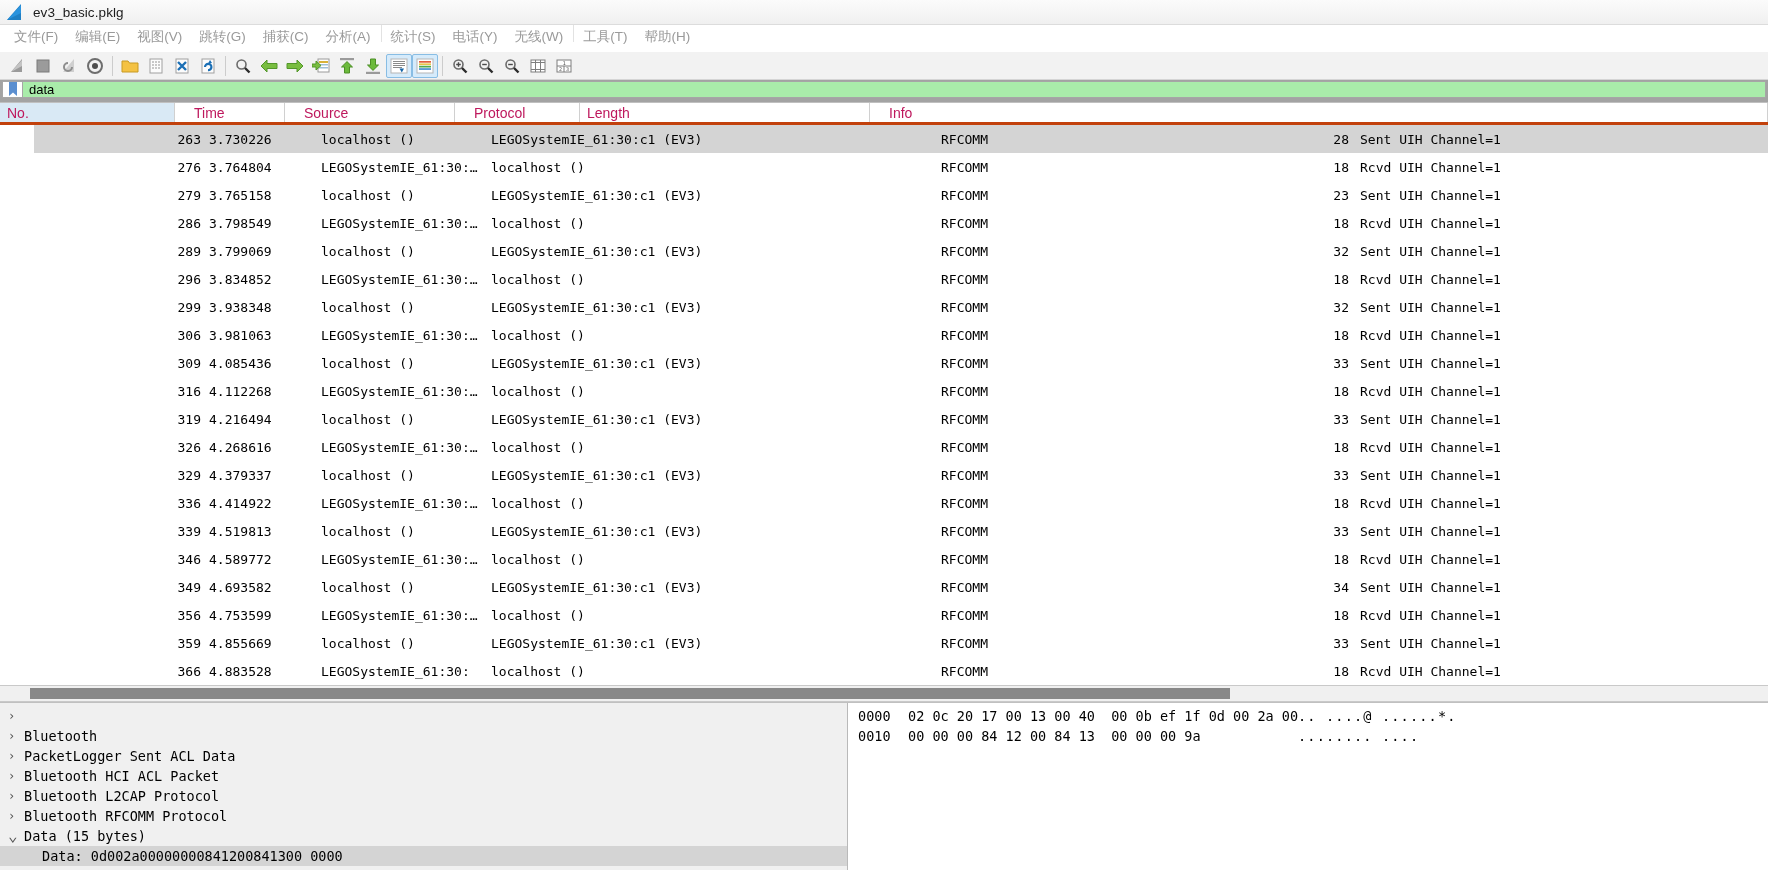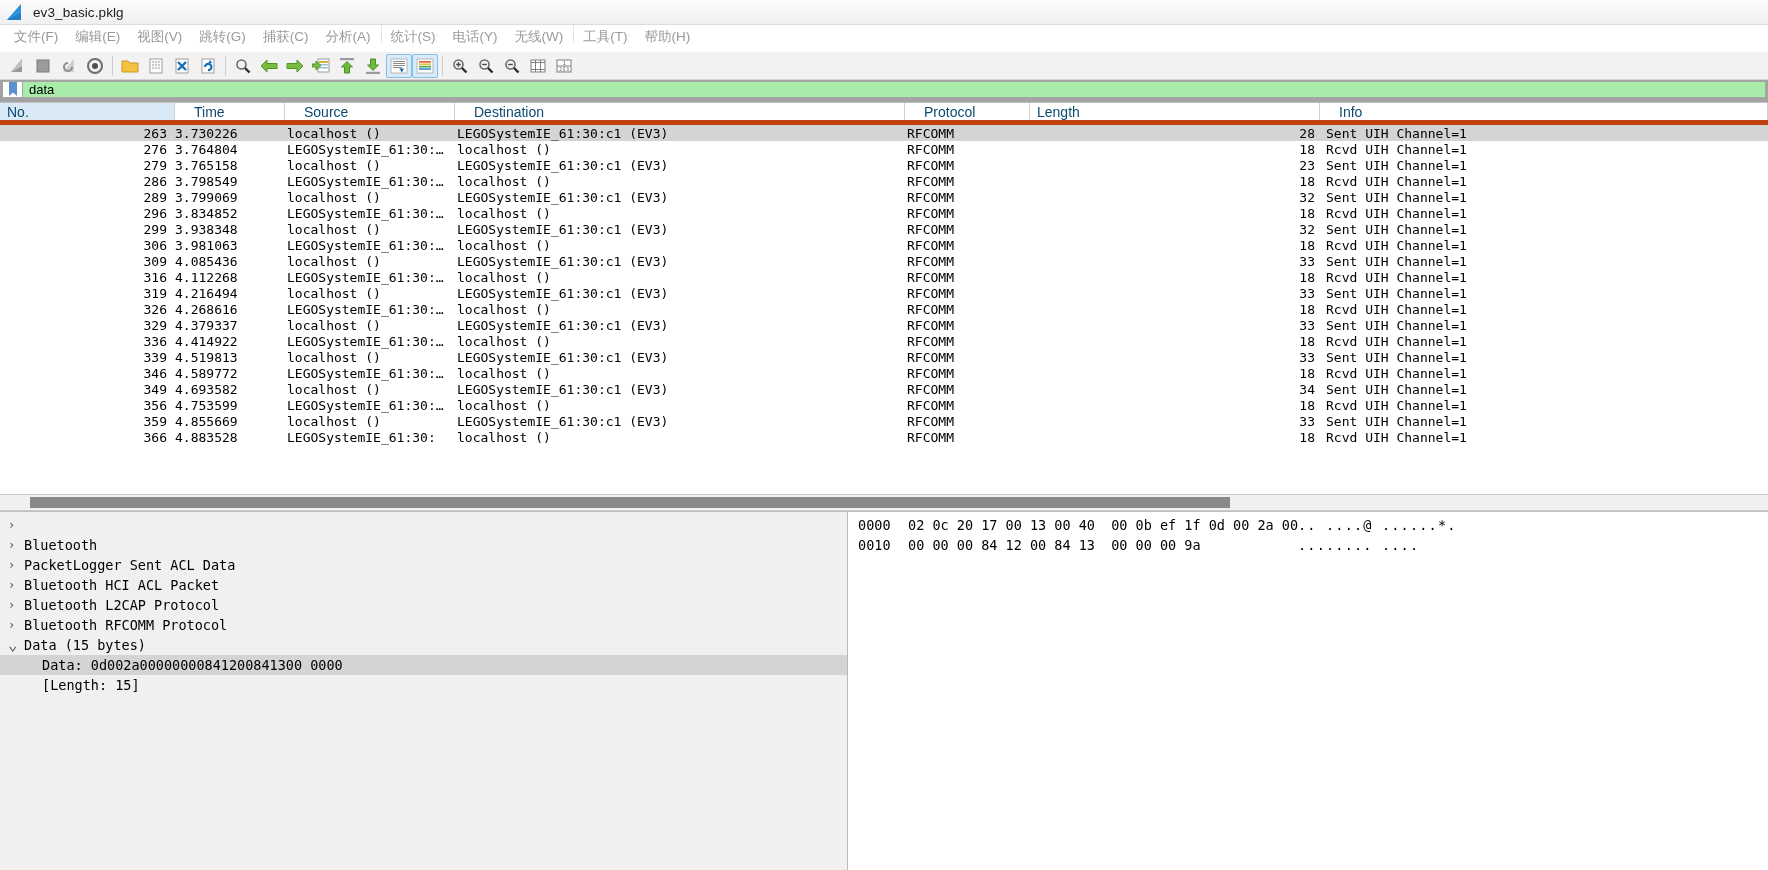--- a/index.html
+++ b/index.html
@@ -62,31 +62,31 @@
   .filter-input {
     flex: 1; background: #a9ecaa; border: 1px solid #a6a6a6;
     display: flex; align-items: center; padding-left: 6px;
     font-family: "Liberation Sans", sans-serif; font-size: 13px; color: #000;
   }
 
   
   .packet-pane { flex: 0 0 409px; display:flex; flex-direction:column; background:#fff; border-top:1px solid #c0c0c0;}
   .plist-header {
     height: 22px; flex: 0 0 22px; display: flex; background: #ffffff;
-    border-bottom: 5px solid #c2410c; font-size: 14px; color: #0c4a6e;
+    border-bottom: 3px solid #c2410c; font-size: 14px; color: #be185d;
   }
   .plist-header .hcell {
     display: flex; align-items: center; padding-left: 19px;
     border-right: 1px solid #d0d0d0; overflow: hidden; white-space: nowrap;
   }
   .plist-header .hcell.sorted { background: #d9e9f5; }
   .plist-rows { flex: 1; overflow: hidden; position: relative; }
   .prow {
-    height: 16px; display: flex; align-items: center;
-    font-family: "DejaVu Sans Mono", monospace; font-size: 13px; color: #000; white-space: nowrap;
+    height: 28px; display: flex; align-items: center;
+    font-family: "DejaVu Sans Mono", monospace; font-size: 13px; color: #000; white-space: nowrap; margin-left: 34px;
   }
   .prow.selected { background: #d4d4d4; }
   .pc { overflow: hidden; white-space: nowrap; }
   .pc-no   { width: 175px; text-align: right; padding-right: 8px; }
   .pc-time { width: 110px; text-align: left; }
   .pc-src  { width: 170px; padding-left: 2px; }
   .pc-dst  { width: 450px; padding-left: 2px; }
   .pc-proto{ width: 125px; padding-left: 2px; }
   .pc-len  { width: 290px; text-align: right; padding-right: 5px; }
   .pc-info { flex: 1; padding-left: 6px; }
@@ -315,21 +315,20 @@
         </svg>
     </div>
     <div class="filter-input" title="应用显示过滤器 … &lt;Ctrl-/&gt;">data</div>
   </div>
 
   <div class="packet-pane">
     <div class="plist-header">
       <div class="hcell sorted pc-no" style="justify-content:flex-start;padding-left:7px;">No.</div>
       <div class="hcell pc-time">Time</div>
       <div class="hcell pc-src">Source</div>
-      <div class="hcell pc-dst">Destination</div>
       <div class="hcell pc-proto">Protocol</div>
       <div class="hcell pc-len" style="justify-content:flex-start;padding-left:7px;">Length</div>
       <div class="hcell pc-info">Info</div>
     </div>
     <div class="plist-rows" id="plist-rows">
         <div class="prow selected">
           <div class="pc pc-no">263</div>
           <div class="pc pc-time">3.730226</div>
           <div class="pc pc-src">localhost ()</div>
           <div class="pc pc-dst">LEGOSystemIE_61:30:c1 (EV3)</div>

